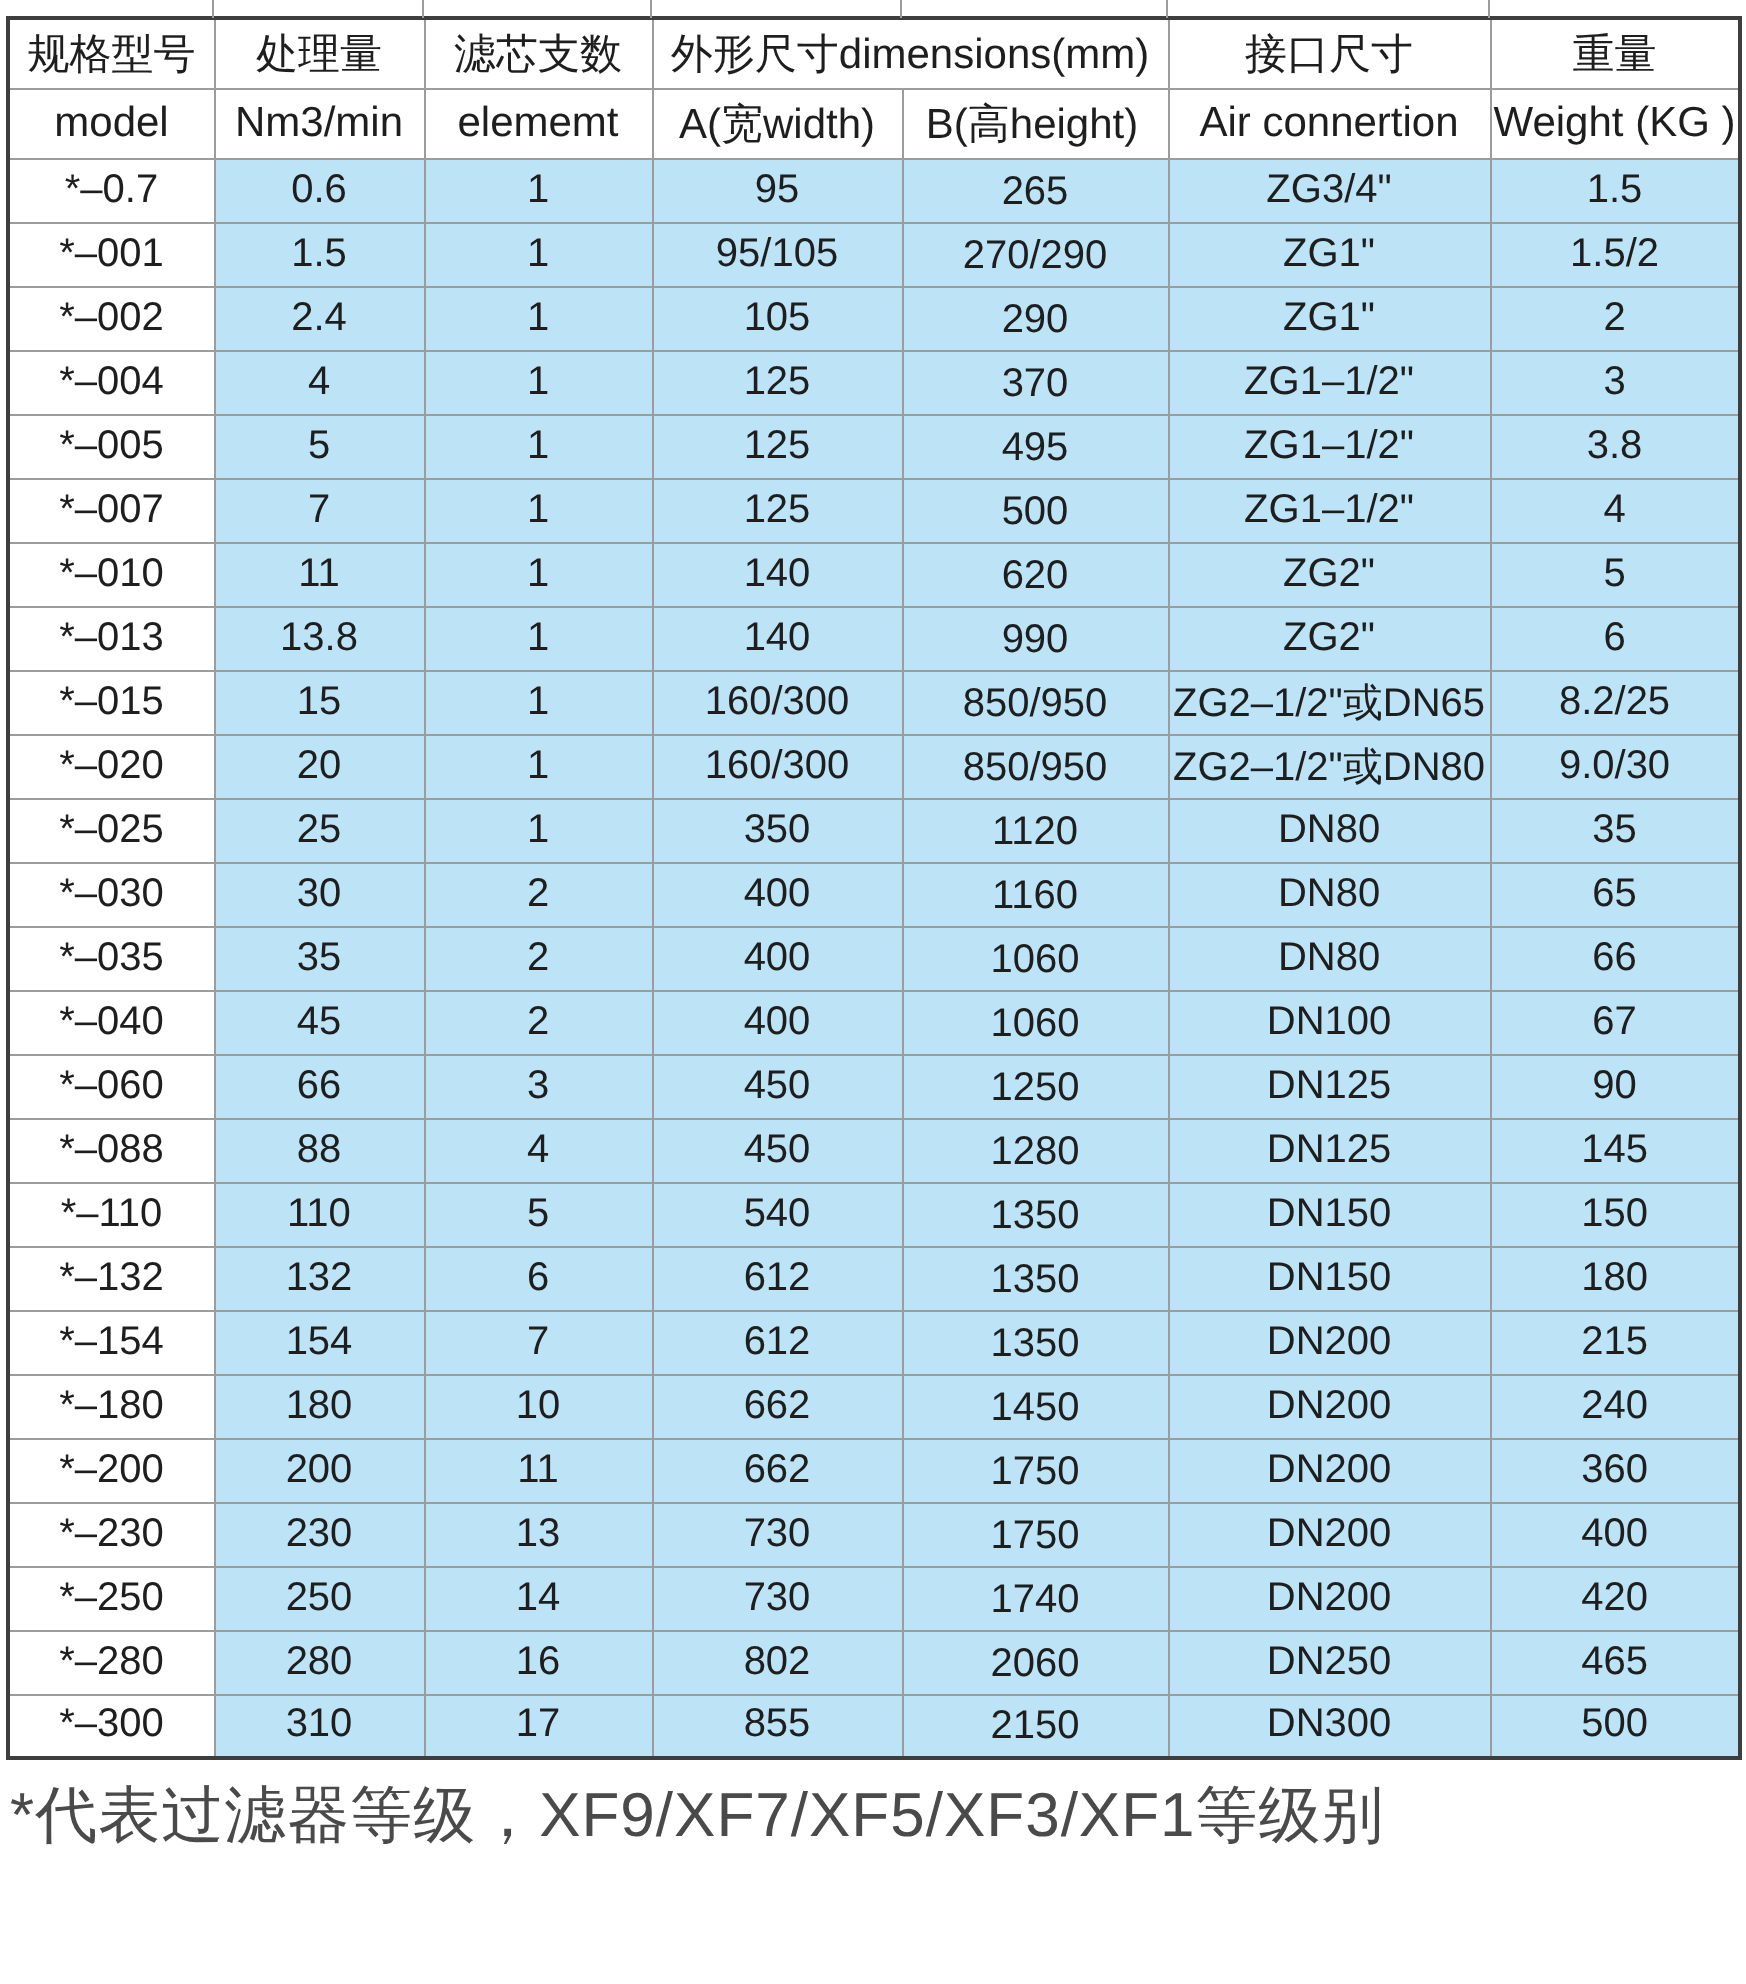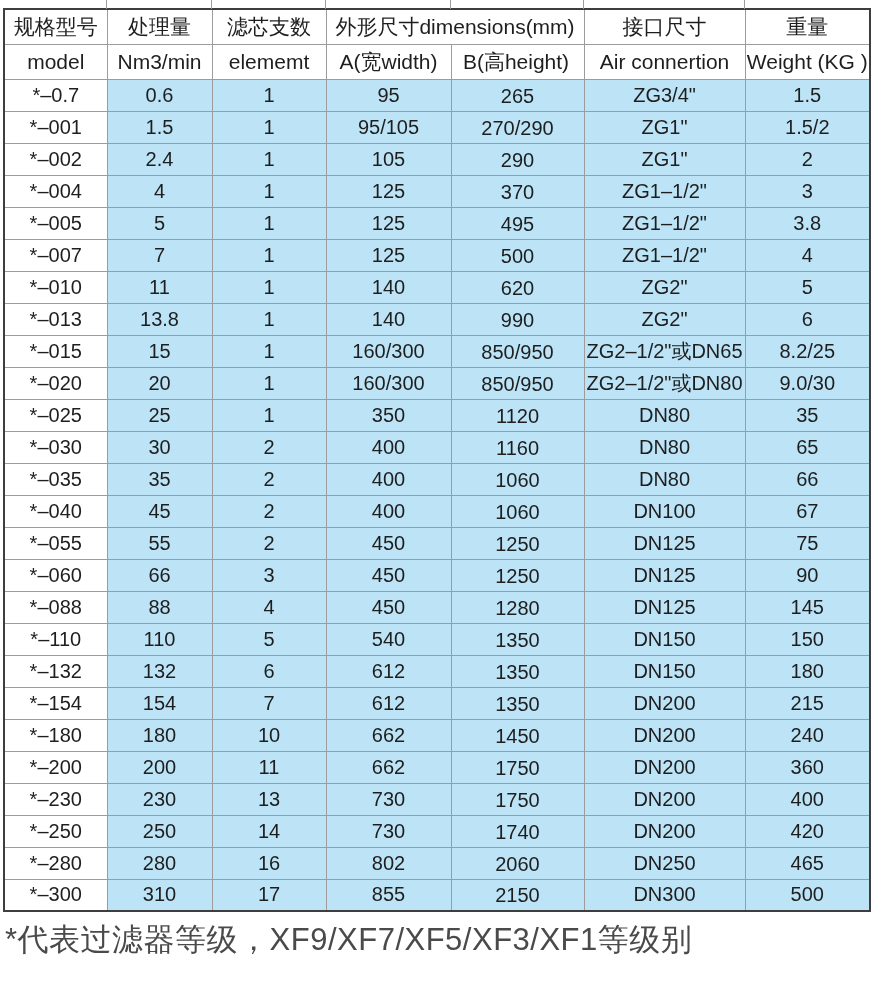--- a/index.html
+++ b/index.html
@@ -218,29 +218,20 @@
         <tr>
           <td class="c0">*–040</td>
           <td class="c1">45</td>
           <td class="c2">2</td>
           <td class="c3">400</td>
           <td class="c4">1060</td>
           <td class="c5">DN100</td>
           <td class="c6">67</td>
         </tr>
         <tr>
-          <td class="c0">*–055</td>
-          <td class="c1">55</td>
-          <td class="c2">2</td>
-          <td class="c3">450</td>
-          <td class="c4">1250</td>
-          <td class="c5">DN125</td>
-          <td class="c6">75</td>
-        </tr>
-        <tr>
           <td class="c0">*–060</td>
           <td class="c1">66</td>
           <td class="c2">3</td>
           <td class="c3">450</td>
           <td class="c4">1250</td>
           <td class="c5">DN125</td>
           <td class="c6">90</td>
         </tr>
         <tr>
           <td class="c0">*–088</td>

